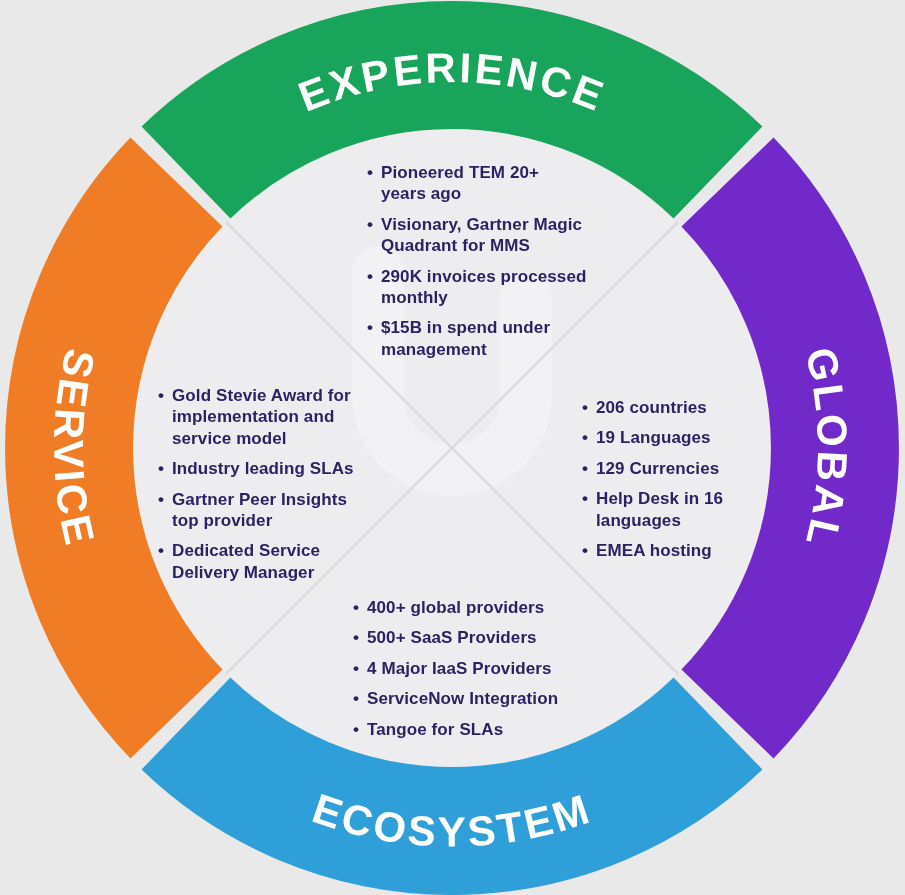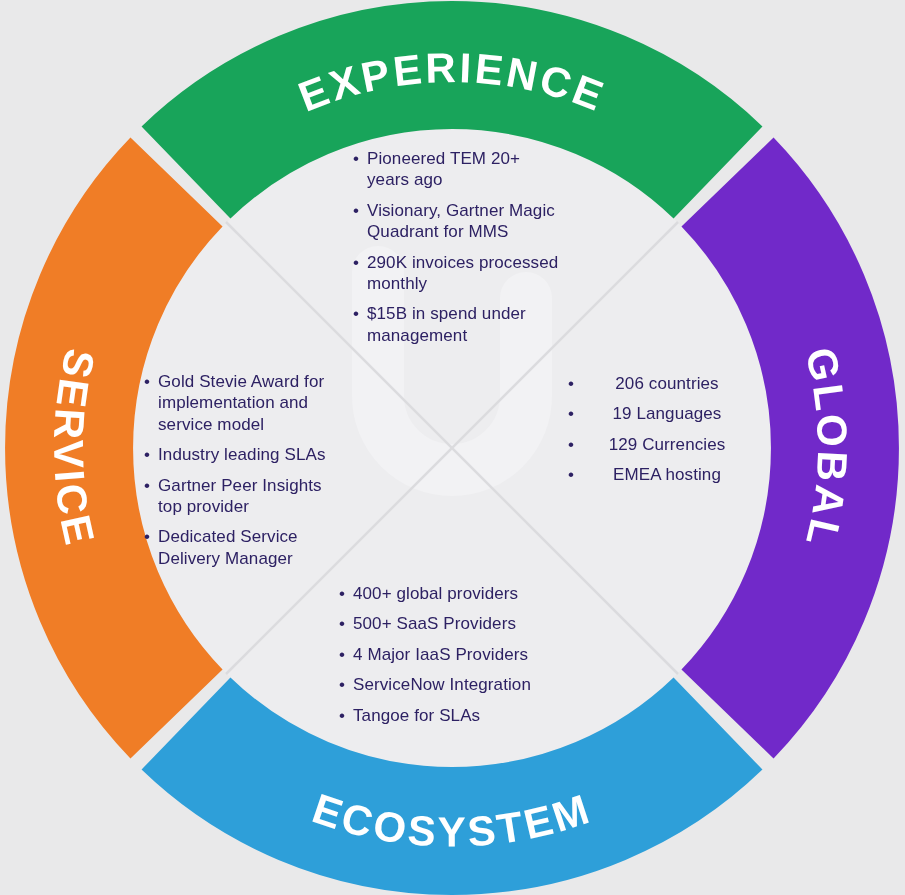--- a/index.html
+++ b/index.html
@@ -14,38 +14,38 @@
   .ring-label {
     font-family: "Liberation Sans", "DejaVu Sans", sans-serif;
     font-weight: 700;
     font-size: 42px;
     letter-spacing: 3px;
   }
 
   .q-list {
     position: absolute;
     list-style: none;
-    margin: 2px; padding: 0;
+    margin: 16px; padding: 0;
     color: var(--item-text, #2D2163);
     font-size: 17px;
     line-height: 1.26;
-    font-weight: 400;
+    font-weight: 700;
     letter-spacing: 0.1px;
   }
   .q-list li {
     position: relative;
     padding-left: 15px;
     margin-bottom: 9px;
     white-space: pre-line;
   }
   .q-list li::before { content: "\2022"; position: absolute; left: 1px; top: 0; }
 
   #experience-list { left: 350px; top: 146px; width: 250px; }
   #service-list    { left: 141px; top: 369px; width: 225px; }
-  #global-list     { left: 565px; top: 371px; width: 185px; text-align: center; }
+  #global-list     { left: 565px; top: 381px; width: 185px; }
   #ecosystem-list  { left: 336px; top: 581px; width: 255px; }
 </style>
 </head>
 <body style="background: rgb(233, 233, 234);">
 
 <div class="stage">
 
   <svg width="905" height="895" viewBox="0 0 905 895">
     <defs>
       <path id="tp-experience" d="M 90 384 A 368 368 0 0 1 814 384"></path>
@@ -101,20 +101,22 @@
     <li>Gartner Peer Insights
 top provider</li>
     <li>Dedicated Service
 Delivery Manager</li>
   </ul>
 
   <ul id="global-list" class="q-list">
     <li>206 countries</li>
     <li>19 Languages</li>
     <li>129 Currencies</li>
+    <li>Help Desk in 16
+languages</li>
     <li>EMEA hosting</li>
   </ul>
 
   <ul id="ecosystem-list" class="q-list">
     <li>400+  global providers</li>
     <li>500+ SaaS Providers</li>
     <li>4 Major IaaS Providers</li>
     <li>ServiceNow Integration</li>
     <li>Tangoe for SLAs</li>
   </ul>

